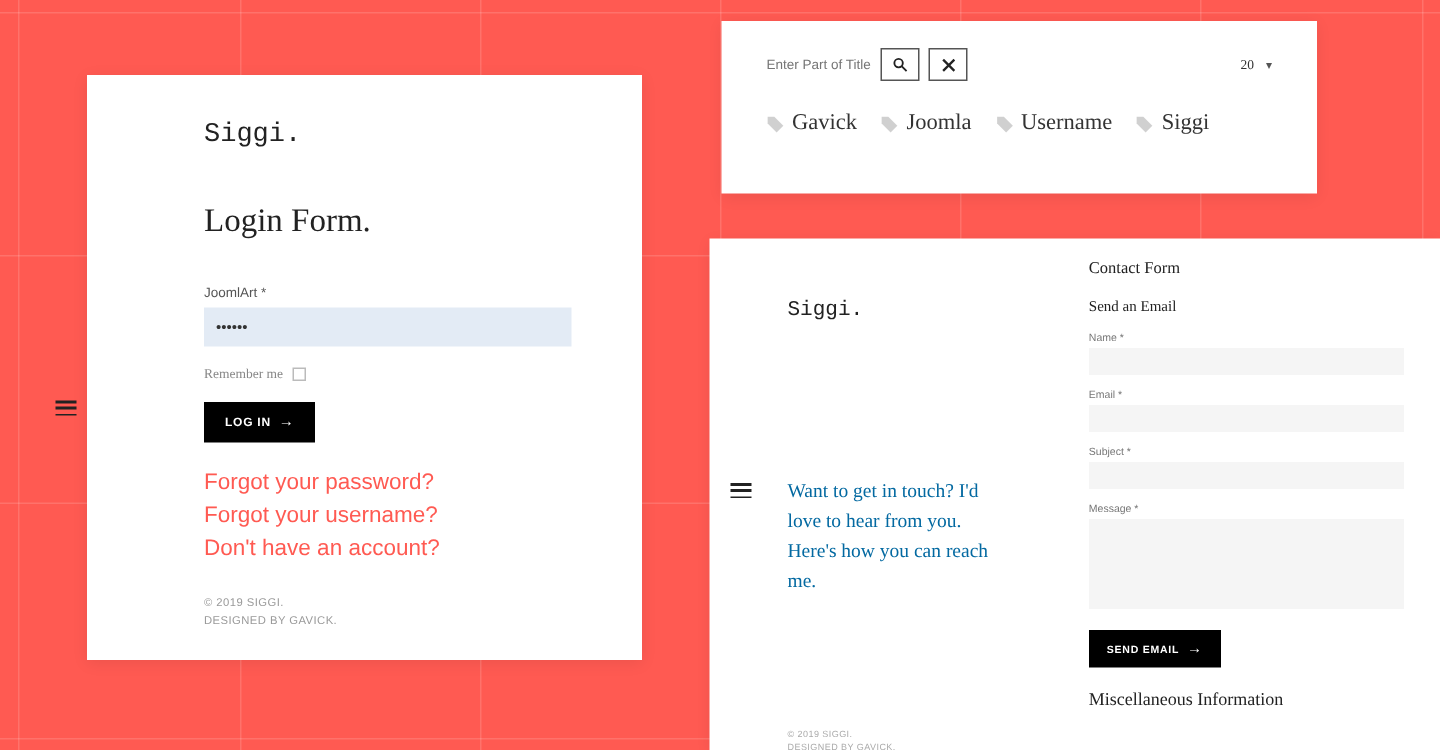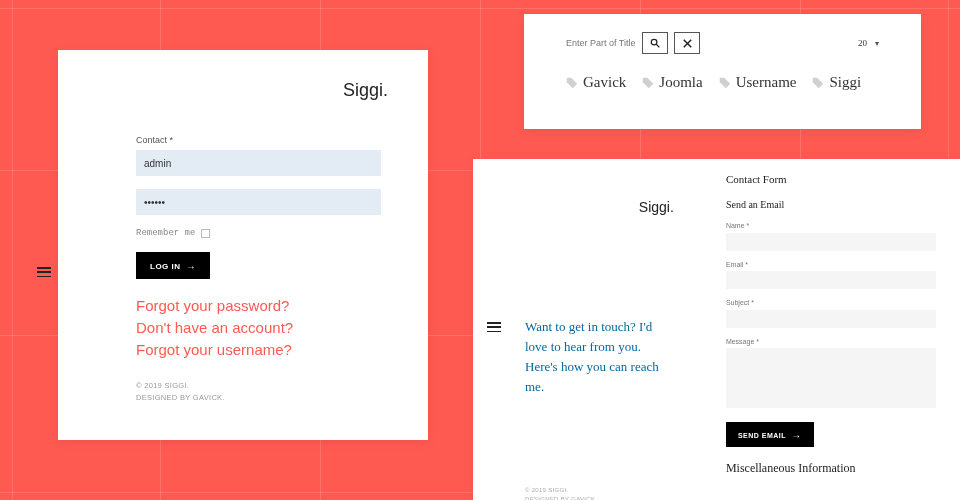--- a/index.html
+++ b/index.html
@@ -17,41 +17,41 @@
   
   
   .panel { position:absolute; background:#fff; box-shadow: 0 2px 10px rgba(0,0,0,0.08); }
   
   
   .login { left:58px; top:50px; width:370px; height:390px; padding: 30px 40px 22px 78px; }
   .login .menu-icon { position:absolute; left:-21px; top:217px; }
   .menu-icon { width:14px; height:10px; display:flex; flex-direction:column; justify-content:space-between; cursor:pointer; }
   .menu-icon span { display:block; height:1.5px; background:#222; }
   
-  .siggi-logo { font-family: Liberation Sans, sans-serif; font-size:18px; color:#222; margin-bottom: 34px; text-align: right; }
+  .siggi-logo { font-family: Liberation Mono, monospace; font-size:18px; color:#222; margin-bottom: 34px; }
   
   .login h2 { font-family: Georgia, serif; font-weight:400; font-size:22px; color:#222; margin-bottom: 30px; }
   
   .login .field-label { font-family: Arial, sans-serif; font-size:9px; color:#555; margin-bottom:5px; }
   .login input[type=text], .login input[type=password] {
     width:245px; height:26px; border:none; background:#e3ebf5;
     font-family: Arial, sans-serif; font-size:10px; color:#333; padding:0 8px; margin-bottom:13px;
   }
-  .remember { font-family: Liberation Mono, monospace; font-size:9px; color:#888; display:flex; align-items:center; gap:6px; margin-bottom:14px; }
+  .remember { font-family: Liberation Serif, serif; font-size:9px; color:#888; display:flex; align-items:center; gap:6px; margin-bottom:14px; }
   .remember .chk { width:9px; height:9px; border:1px solid #bbb; display:inline-block; }
   
   .login-btn { background:#000; color:#fff; font-family: Arial, sans-serif; font-size:8px; font-weight:bold; letter-spacing:0.5px; padding:8px 14px; border:none; cursor:pointer; margin-bottom:18px; }
   .arrow { font-size:10px; margin-left:2px; }
   
   .login-links a { display:block; font-family: Arial, sans-serif; font-size:15px; color:#ff5a52; text-decoration:none; margin-bottom:5px; }
   
   .login-footer { margin-top:22px; font-family: Arial, sans-serif; font-size:7.5px; color:#999; letter-spacing:0.3px; line-height:1.6; }
   
   
-  .filter { left:524px; top:14px; width:397px; height:115px; padding: 18px 42px; }
+  .filter { left:481px; top:14px; width:397px; height:115px; padding: 18px 30px; }
   .filter-row { display:flex; align-items:center; gap:0; margin-bottom:20px; }
   .filter-input { flex:0 0 auto; border:none; font-family: Arial, sans-serif; font-size:9px; color:#999; width:70px; }
   .icon-btn { width:26px; height:22px; border:1px solid #555; background:#fff; display:flex; align-items:center; justify-content:center; cursor:pointer; margin-left:6px; }
   .filter .pager { margin-left:auto; font-family: Liberation Serif, serif; font-size:9px; color:#333; display:flex; align-items:flex-end; gap:8px; }
   .pager .caret { font-size:8px; color:#555; }
   
   .tag-row { display:flex; gap:16px; align-items:center; }
   .tag { display:flex; align-items:center; gap:5px; font-family: Georgia, serif; font-size:15px; color:#333; }
   .tag-icon { width:12px; height:12px; opacity:0.18; }
   
@@ -89,39 +89,39 @@
 <div class="grid-h" style="top:335px"></div>
 <div class="grid-h" style="top:492px"></div>
 
 <div class="panel login">
   <div class="menu-icon">
       <span></span>
       <span></span>
       <span></span>
     </div>
   <div class="siggi-logo">Siggi.</div>
-  
-  <div class="field-label">Contact *</div>
-  <input type="text" value="admin" style="">
+  <h2>Login Form.</h2>
+  
+  <div class="field-label">JoomlArt *</div>
   
   <input type="password" value="admin1" style="">
   
   <div class="remember">
     <span>Remember me</span>
     <span class="chk"></span>
   </div>
   
   <button class="login-btn">
     <span>LOG IN</span><span class="arrow"> →</span>
   </button>
   
   <div class="login-links">
     <a href="#">Forgot your password?</a>
+    <a href="#">Forgot your username?</a>
     <a href="#">Don't have an account?</a>
-    <a href="#">Forgot your username?</a>
   </div>
   
   <div class="login-footer">
     <div>© 2019 SIGGI.</div>
     <div>DESIGNED BY GAVICK.</div>
   </div>
 </div>
 
 <div class="panel filter">
   <div class="filter-row">

